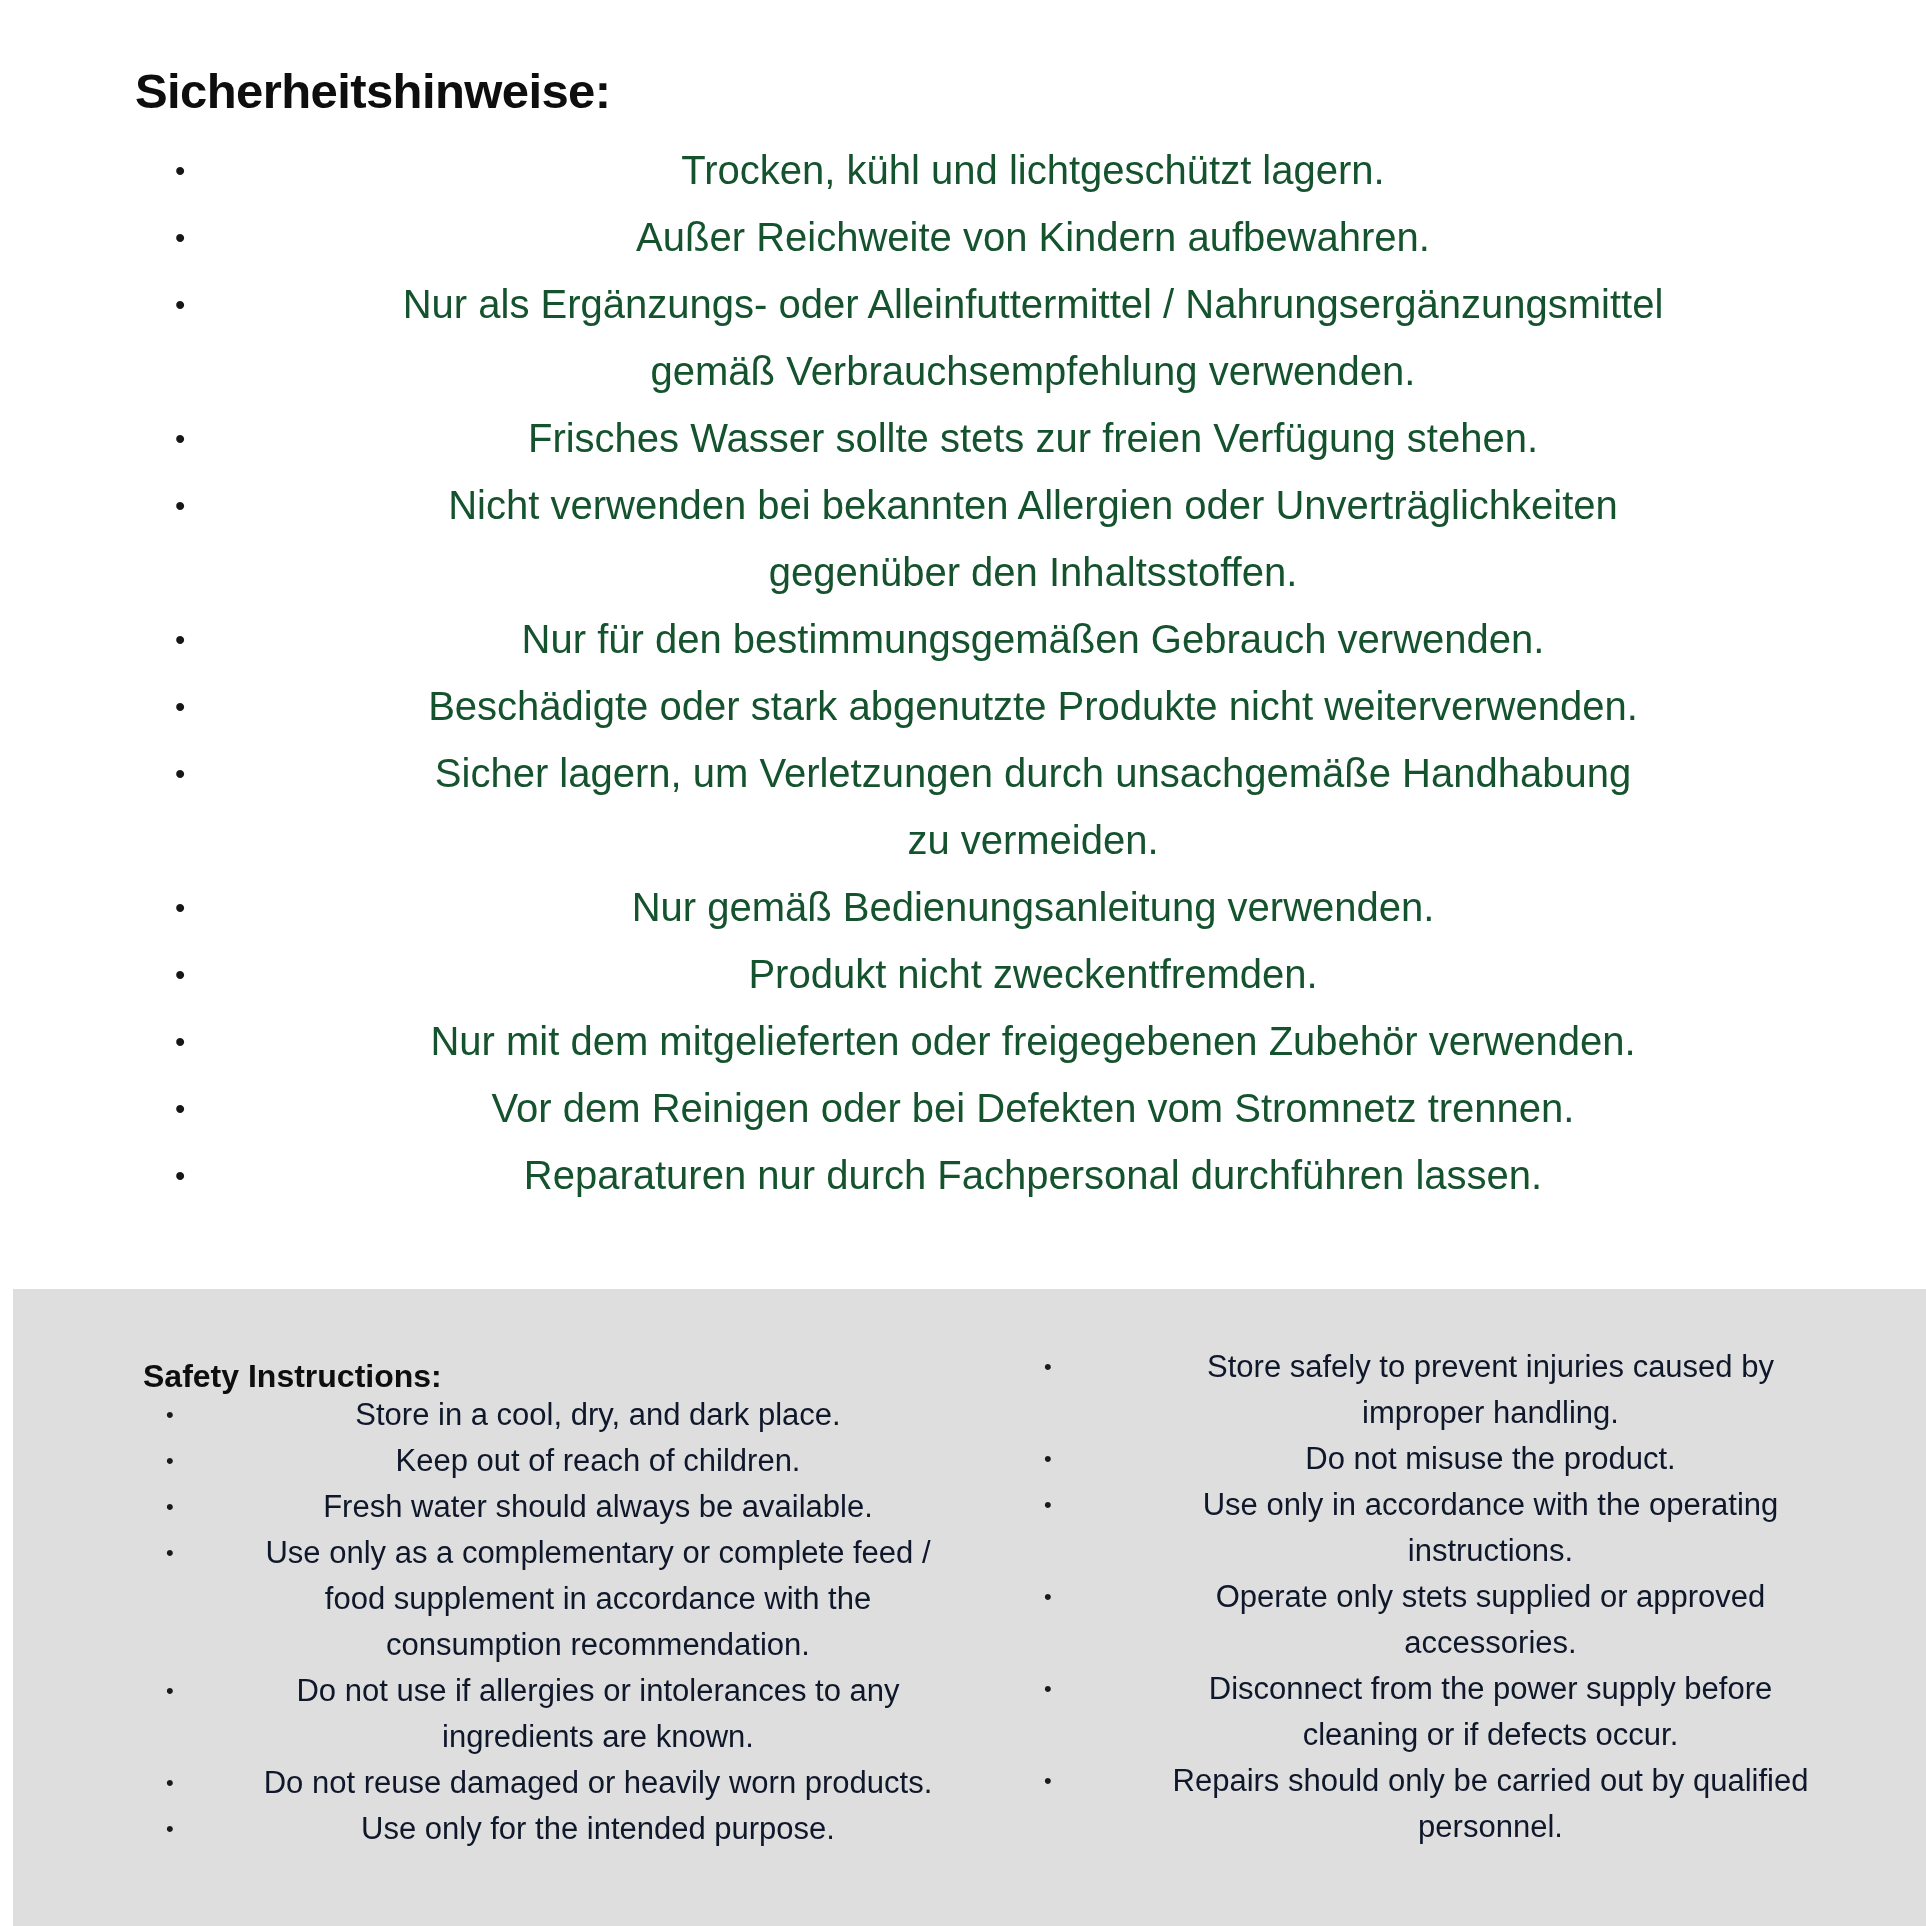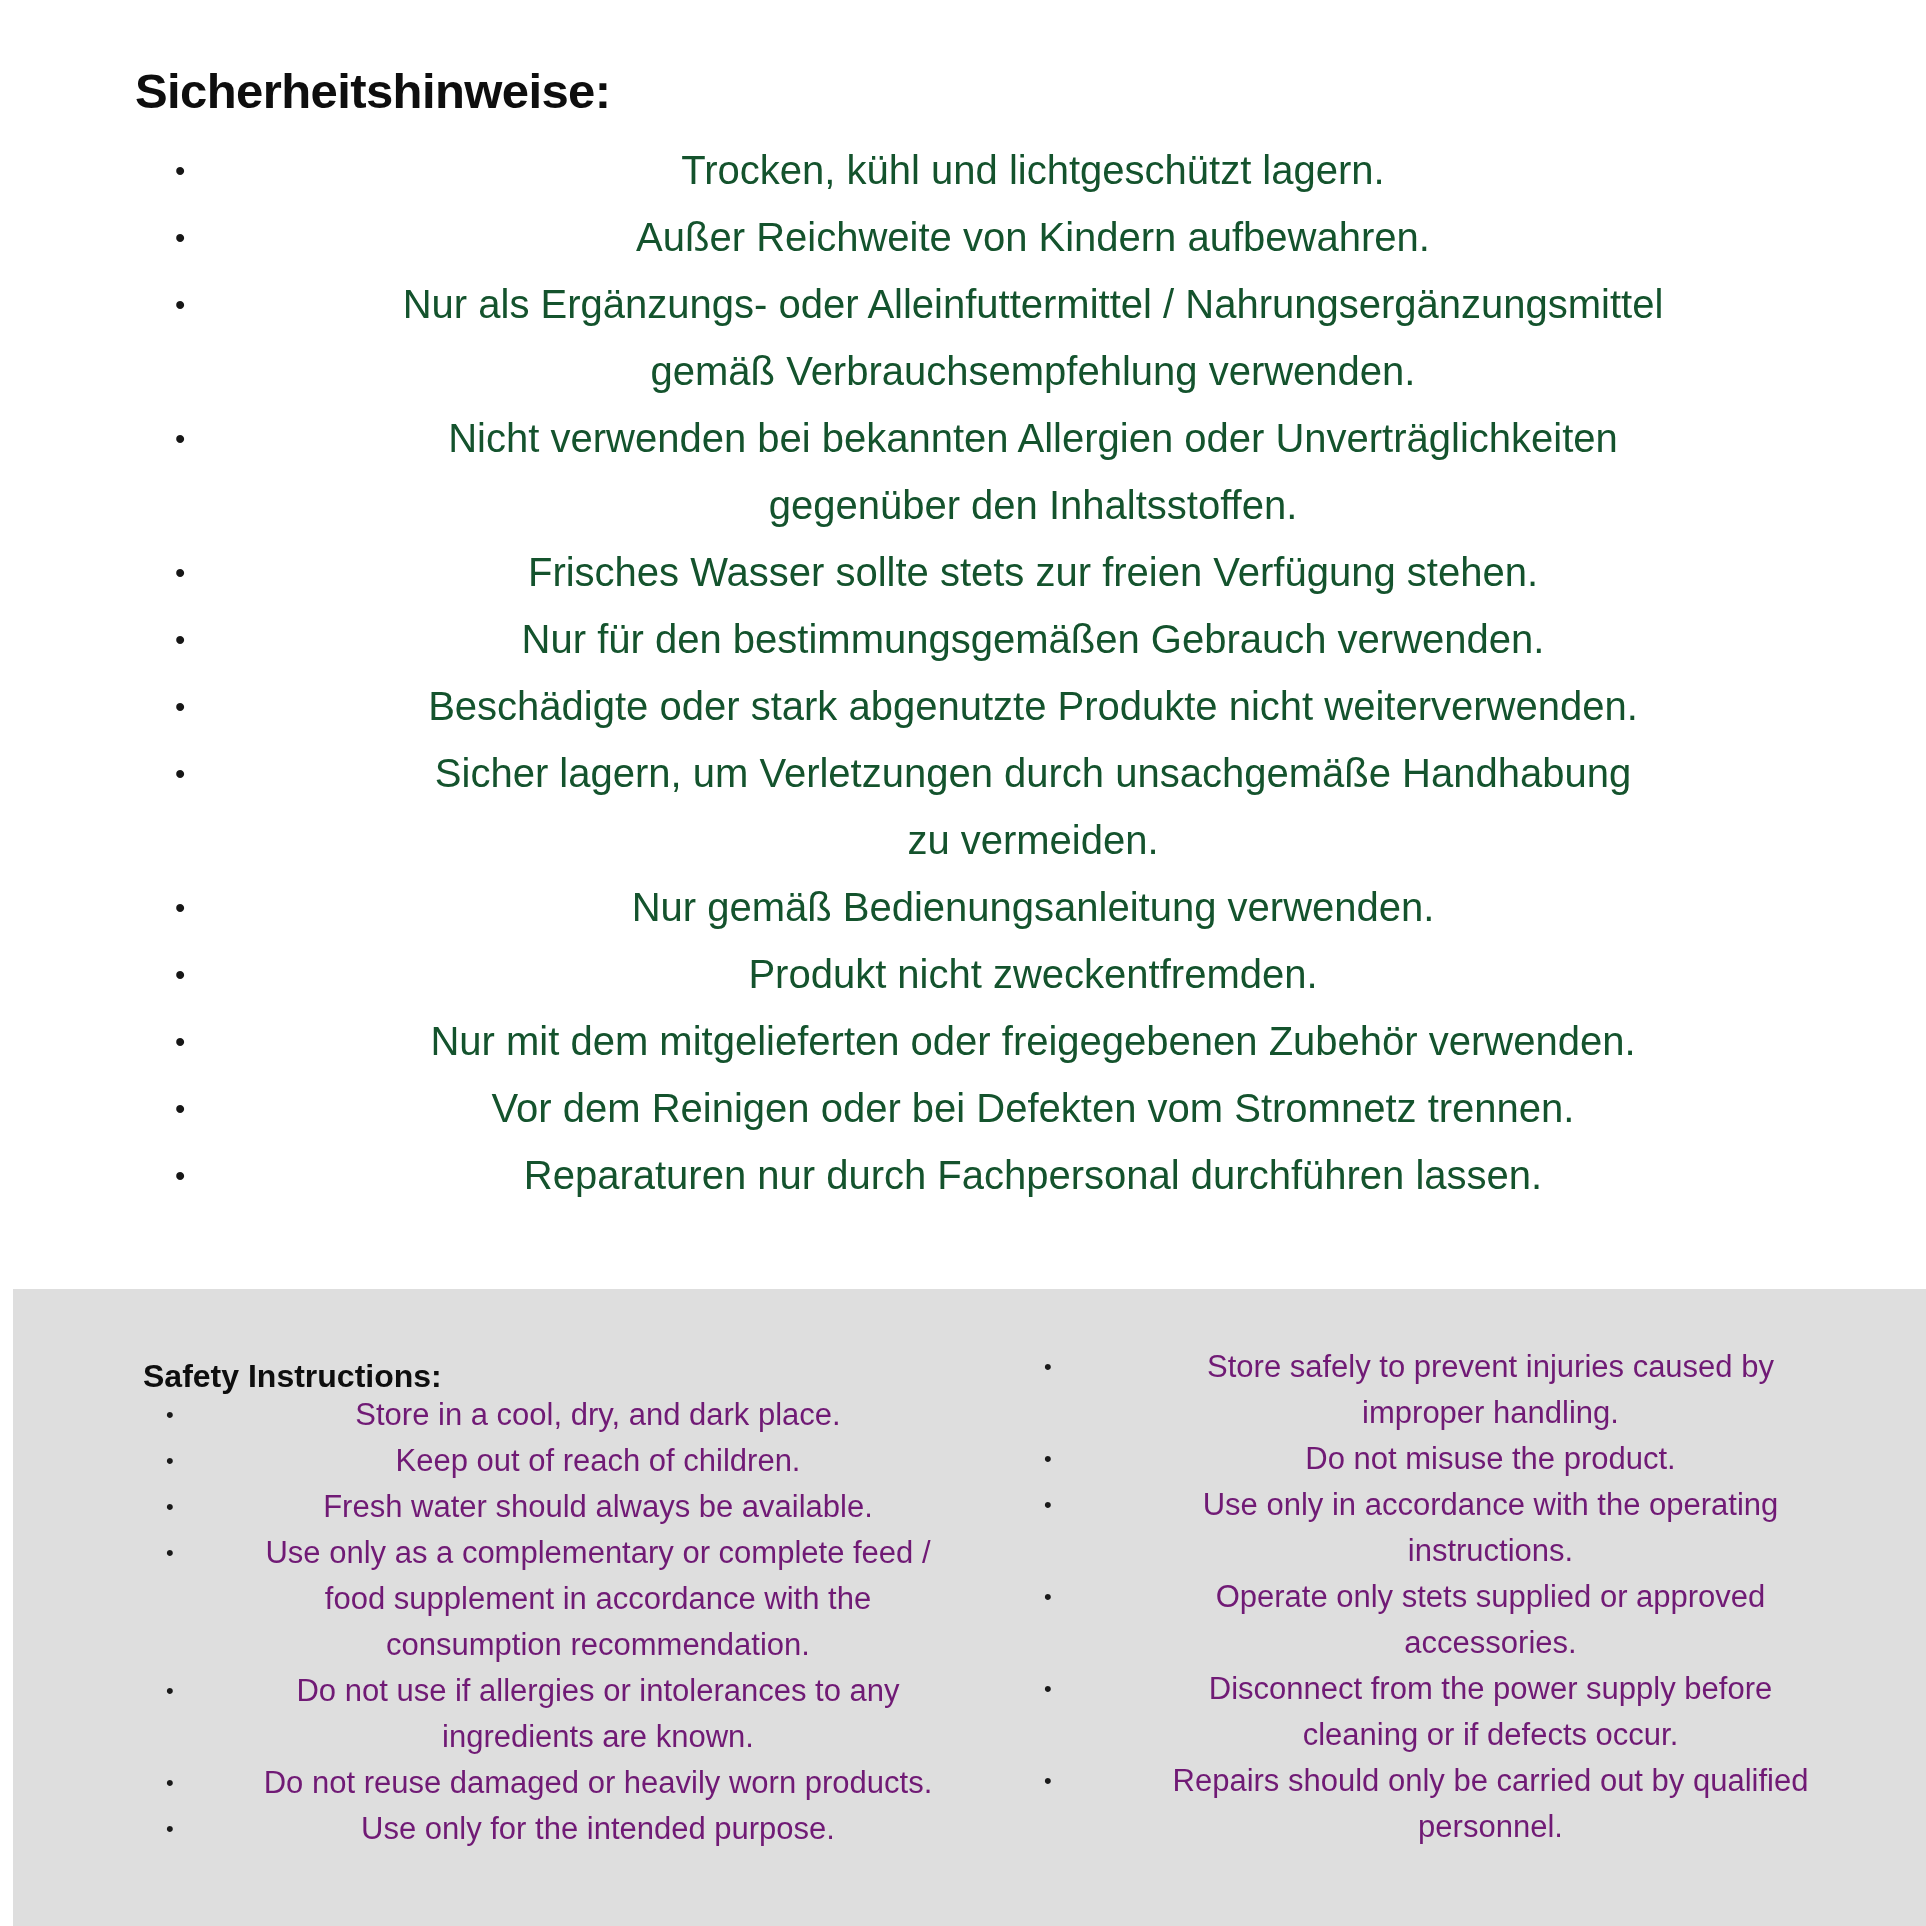--- a/index.html
+++ b/index.html
@@ -46,21 +46,21 @@
     position: absolute; left: 130px; top: 67px;
     font-size: 32px; font-weight: 700; color: #0e0e0e;
     line-height: 40px;
   }
   .en-col { position: absolute; list-style: none; }
   .en-col li {
     position: relative;
     padding-left: 23px;
     font-size: 31px; line-height: 46px;
     white-space: pre-line;
-    color: #701a75;
+    color: #0f172a;
   }
   .en-col li::before {
     content: "\2022";
     position: absolute; left: 0; top: 0;
     font-size: 22px; line-height: 46px; color: #1a1a1a;
   }
   .en-col-left  { left: 153px;  top: 103px; width: 841px; }
   .en-col-right { left: 1031px; top: 55px;  width: 867px; }
   .en-col-right li { padding-left: 26px; }
 </style>
@@ -69,23 +69,23 @@
 
 <div class="page">
 
   <section class="de-section">
     <h1 class="de-title">Sicherheitshinweise:</h1>
     <ul class="de-list">
       <li>Trocken, kühl und lichtgeschützt lagern.</li>
       <li>Außer Reichweite von Kindern aufbewahren.</li>
       <li>Nur als Ergänzungs- oder Alleinfuttermittel / Nahrungsergänzungsmittel
 gemäß Verbrauchsempfehlung verwenden.</li>
+      <li>Frisches Wasser sollte stets zur freien Verfügung stehen.</li>
       <li>Nicht verwenden bei bekannten Allergien oder Unverträglichkeiten
 gegenüber den Inhaltsstoffen.</li>
-      <li>Frisches Wasser sollte stets zur freien Verfügung stehen.</li>
       <li>Nur für den bestimmungsgemäßen Gebrauch verwenden.</li>
       <li>Beschädigte oder stark abgenutzte Produkte nicht weiterverwenden.</li>
       <li>Sicher lagern, um Verletzungen durch unsachgemäße Handhabung
 zu vermeiden.</li>
       <li>Nur gemäß Bedienungsanleitung verwenden.</li>
       <li>Produkt nicht zweckentfremden.</li>
       <li>Nur mit dem mitgelieferten oder freigegebenen Zubehör verwenden.</li>
       <li>Vor dem Reinigen oder bei Defekten vom Stromnetz trennen.</li>
       <li>Reparaturen nur durch Fachpersonal durchführen lassen.</li>
     </ul>

